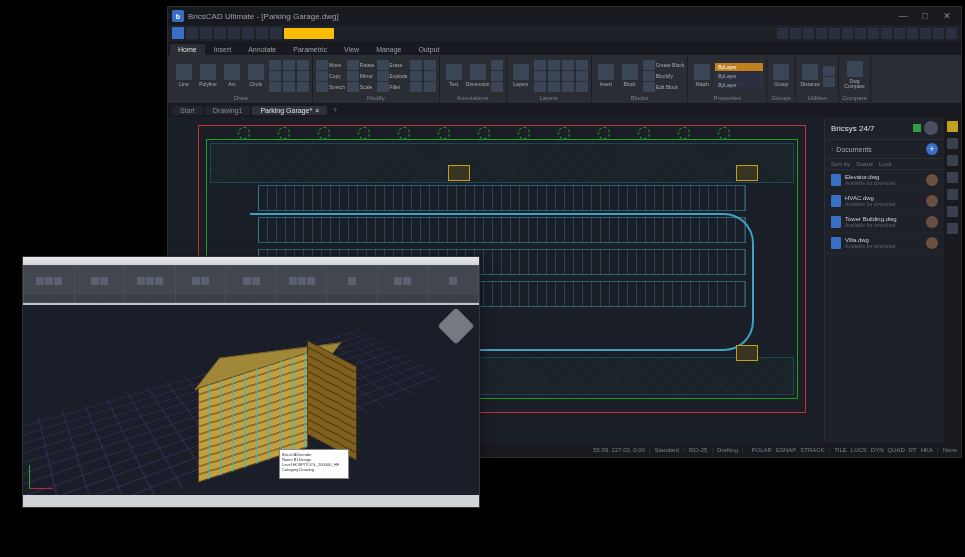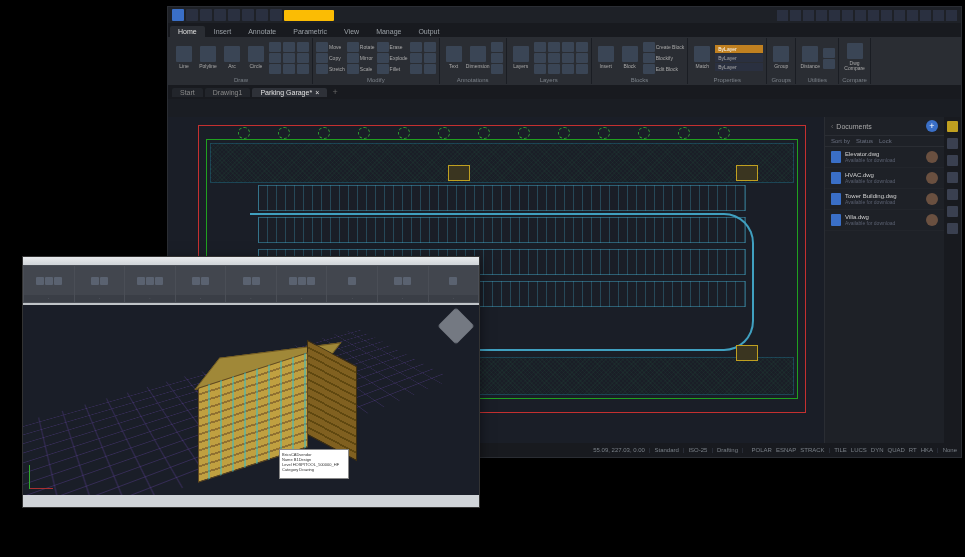--- a/index.html
+++ b/index.html
@@ -111,20 +111,29 @@
 .face-top { position: absolute; width: 110px; height: 32px; left: 50px; top: -5px; background: #a08838; transform: skewX(-38deg) skewY(-8deg); border: 1px solid #705820; }
 .vert-lines { position: absolute; width: 110px; height: 95px; left: 35px; top: 15px; transform: skewY(-18deg); background: repeating-linear-gradient(90deg, transparent 0, transparent 10px, #30c0d080 10px, #30c0d080 12px); }
 .info-box { position: absolute; bottom: 16px; right: 130px; width: 70px; height: 30px; background: #fff; border: 1px solid #888; font-size: 4px; padding: 2px; color: #333; }
 .sec-cube { position: absolute; top: 8px; right: 10px; width: 26px; height: 26px; background: #9aa0a8; transform: rotate(45deg); border-radius: 3px; opacity: 0.7; }
 </style>
 </head>
 <body>
 
 <div class="main-window">
 
+  <div class="titlebar">
+    <div class="titlebar-icon">b</div>
+    <div class="titlebar-text">BricsCAD Ultimate - [Parking Garage.dwg]</div>
+    <div class="titlebar-btns">
+      <div class="titlebar-btn">—</div>
+      <div class="titlebar-btn">□</div>
+      <div class="titlebar-btn">✕</div>
+    </div>
+  </div>
 
   <div class="qat">
     <div class="qat-icon app"></div>
     <div class="qat-icon"></div>
     <div class="qat-icon"></div>
     <div class="qat-icon"></div>
     <div class="qat-icon"></div>
     <div class="qat-icon"></div>
     <div class="qat-icon"></div>
     <div class="qat-icon"></div>
@@ -419,20 +428,27 @@
         <div class="tree" style="top:2px;left:360px"></div>
         <div class="tree" style="top:2px;left:400px"></div>
         <div class="tree" style="top:2px;left:440px"></div>
         <div class="tree" style="top:2px;left:480px"></div>
         <div class="tree" style="top:2px;left:520px"></div>
       </div>
       <div class="axis-icon"></div>
     </div>
 
     <div class="right-panel">
+      <div class="panel-header">
+        <span>Bricsys 24/7</span>
+        <div style="display:flex;gap:3px;align-items:center;">
+          <div style="width:8px;height:8px;background:#30a040;"></div>
+          <div class="avatar"></div>
+        </div>
+      </div>
       <div class="panel-sub">
         <span style="color:#666">‹</span>
         <span>Documents</span>
         <div class="add-btn">+</div>
       </div>
       <div class="sort-row">
         <span>Sort by</span>
         <span>Status</span>
         <span>Lock</span>
       </div>

